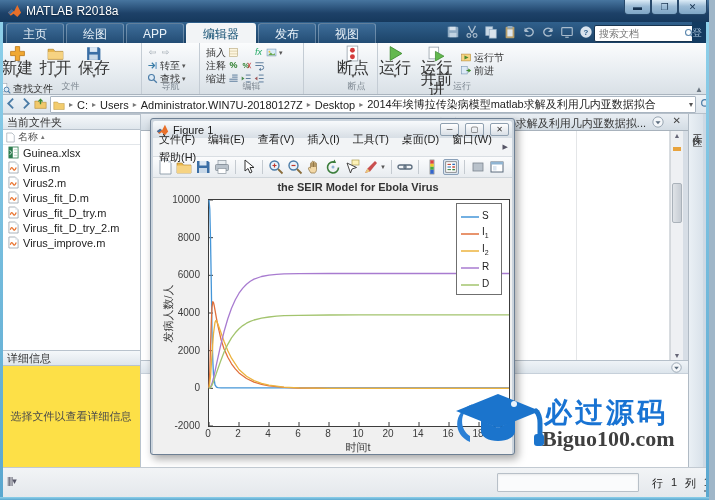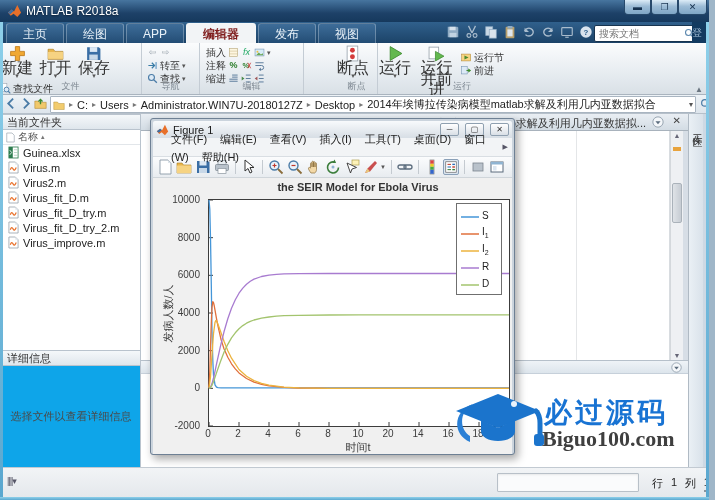--- a/index.html
+++ b/index.html
@@ -17,21 +17,21 @@
   #win-title{position:absolute;left:26px;top:4px;font-size:12px;color:#fff;text-shadow:0 1px 2px rgba(0,0,0,.5);}
   .winbtn{position:absolute;top:0;height:15px;width:27px;border:1px solid #27496b;border-top:none;
           border-radius:0 0 4px 4px;background:linear-gradient(#dcecf7,#9cbcd6 45%,#7fa6c6);
           color:#16324f;font-size:9px;line-height:14px;text-align:center;box-sizing:border-box;}
   
   #tabrow{left:0;top:22px;width:715px;height:21px;background:linear-gradient(#30608c,#1c4368);}
   #ribbon-tabs{position:absolute;left:6px;top:1px;display:flex;gap:2px;height:20px;}
   .rtab{height:20px;line-height:20px;padding:0 16px;font-size:12px;color:#e8f1f8;
         background:linear-gradient(#3b6ب95,#234d75);background:linear-gradient(#3e6d99,#234d75);
         border:1px solid rgba(255,255,255,.28);border-bottom:none;border-radius:3px 3px 0 0;box-sizing:border-box;}
-  .rtab.active{background:#f2f4f6;color:#7f1d1d;font-weight:bold;}
+  .rtab.active{background:#f2f4f6;color:#0c4a6e;font-weight:normal;}
   .qat{position:absolute;top:3px;display:flex;gap:5px;align-items:center;}
   .qicon{width:14px;height:14px;display:inline-block;opacity:.9;}
   #searchbox{position:absolute;left:594px;top:3px;width:100px;height:15px;background:#fff;border:1px solid #18344f;
              border-radius:2px;display:flex;align-items:center;justify-content:flex-end;}
   #searchbox input{border:none;outline:none;width:82px;font-size:10px;padding:0 3px;font-family:inherit;color:#333;background:transparent;}
   #searchbox .qicon{width:11px;height:11px;}
   #signin{position:absolute;right:0;top:22px;width:17px;height:21px;background:#123a60;color:#9db9d2;
           font-size:10px;overflow:hidden;line-height:21px;}
   
   #ribbon{left:0;top:43px;width:715px;height:52px;background:linear-gradient(#fbfcfd,#e3e9ee 70%,#d9e0e6);
@@ -65,21 +65,21 @@
   .panelhead{background:linear-gradient(#f5f8fa,#dfe6ec);border:1px solid #b9c3cd;border-left:none;
              font-size:11px;color:#333;line-height:15px;padding-left:5px;box-sizing:border-box;}
   #cf-head{left:2px;top:114px;width:139px;height:16px;}
   #cf-body{left:2px;top:130px;width:139px;height:220px;background:#fff;border-right:1px solid #b9c3cd;box-sizing:border-box;}
   #colhead{height:14px;border-bottom:1px solid #e2e6ea;display:flex;align-items:center;font-size:10px;color:#555;padding-left:4px;gap:3px;}
   #colhead .gicon{width:9px;height:11px;}
   .frow{display:flex;align-items:center;height:15px;padding-left:6px;gap:4px;}
   .ficon{width:11px;height:13px;flex:none;}
   .fname{font-size:11px;color:#222;white-space:nowrap;}
   #dt-head{left:2px;top:350px;width:139px;height:16px;}
-  #dt-body{left:2px;top:366px;width:139px;height:101px;background:#0ea5e9;border-right:1px solid #b9c3cd;
+  #dt-body{left:2px;top:366px;width:139px;height:101px;background:#fde047;border-right:1px solid #b9c3cd;
            display:flex;align-items:center;justify-content:center;box-sizing:border-box;}
   #dt-body span{font-size:11px;color:#4a4a4a;}
   
   #ed-tabbar{left:141px;top:114px;width:547px;height:17px;background:linear-gradient(#e9eef3,#d3dce4);
              border-bottom:1px solid #a8b2bc;box-sizing:border-box;overflow:hidden;}
   #ed-tabtitle{position:absolute;right:42px;top:2px;font-size:11px;color:#333;white-space:nowrap;}
   #ed-tab-menu{position:absolute;right:24px;top:2px;width:12px;height:12px;}
   #ed-tab-close{position:absolute;right:7px;top:1px;font-size:10px;color:#444;}
   #ed-body{left:141px;top:131px;width:529px;height:229px;background:#fff;border-right:1px solid #d8dce0;box-sizing:border-box;}
   #ed-guide{left:576px;top:131px;width:1px;height:229px;background:#e4e6e8;}
@@ -113,21 +113,21 @@
   
   #figwin{left:150px;top:118px;width:365px;height:337px;background:#cbd4dd;border:1px solid #6e8094;
           border-radius:3px;box-shadow:3px 4px 9px rgba(0,0,0,.35);box-sizing:border-box;padding:2px;z-index:10;}
   #fig-titlebar{height:17px;background:linear-gradient(#f8fafc,#d7dee5);border-radius:2px 2px 0 0;
                 display:flex;align-items:center;padding:0 3px;gap:4px;}
   #fig-titlebar .gicon{width:13px;height:13px;}
   #fig-title{font-size:11px;color:#1a1a1a;flex:1;}
   .figbtn{width:19px;height:13px;border:1px solid #8fa0b0;border-radius:2px;background:linear-gradient(#ffffff,#d9dfe6);
           font-size:8px;line-height:11px;text-align:center;color:#333;margin-left:2px;box-sizing:border-box;}
   #fig-menubar{height:18px;background:#f2f4f6;border-bottom:1px solid #d9dee3;display:flex;align-items:center;
-               padding-left:18px;position:relative;}
+               padding-left:6px;position:relative;}
   .fmenu{font-size:11px;color:#222;margin-right:13px;}
   #fig-menu-overflow{position:absolute;right:4px;top:5px;font-size:7px;color:#556;}
   #fig-toolbar{height:20px;background:linear-gradient(#fbfcfd,#e8ecf0);border-bottom:1px solid #cfd5da;
                display:flex;align-items:center;padding-left:4px;gap:3px;}
   .ticon{width:16px;height:16px;padding:0;}
   .ticon.pressed{background:#dce6f0;border:1px solid #8aa0b8;border-radius:2px;box-sizing:border-box;}
   .tsep{width:1px;height:14px;background:#c4cad0;margin:0 2px;}
   .tcaret{font-size:6px;color:#555;margin-left:-2px;}
   #fig-plotarea{position:relative;height:276px;background:#f0f0f0;}
   #axes{position:absolute;left:55px;top:21px;width:300px;height:226px;background:#fff;border:1px solid #3c3c3c;box-sizing:content-box;}
@@ -344,21 +344,21 @@
     <div class="rgroup" style="width:104px;">
       <div class="smallcol" style="margin-left:6px;">
         <div class="smallbtn">
           <span>插入</span>
           <span class="gicon">
               <svg viewBox="0 0 16 16">
                 <rect x="2" y="2" width="12" height="12" fill="#fdf6e0" stroke="#b0a070" stroke-width=".8"></rect>
                 <path d="M2 6h12M2 10h12" stroke="#c8b88a" stroke-width=".8"></path>
               </svg>
             </span>
-          <span class="chip" style="font-style:italic;color:#2a6;">fx</span>
+          <span class="chip" style="font-style:italic;color:#2a6;margin-left:12px;">fx</span>
           <span class="gicon">
               <svg viewBox="0 0 16 16">
                 <rect x="1.5" y="3" width="13" height="10" fill="#d8ecf8" stroke="#7090b0" stroke-width=".8"></rect>
                 <circle cx="5" cy="7" r="1.4" fill="#f0c040"></circle>
                 <path d="M3 12l4-4 3 3 3-2v3z" fill="#6aa84f"></path>
               </svg>
             </span>
           <span class="caret">▾</span>
         </div>
         <div class="smallbtn">

